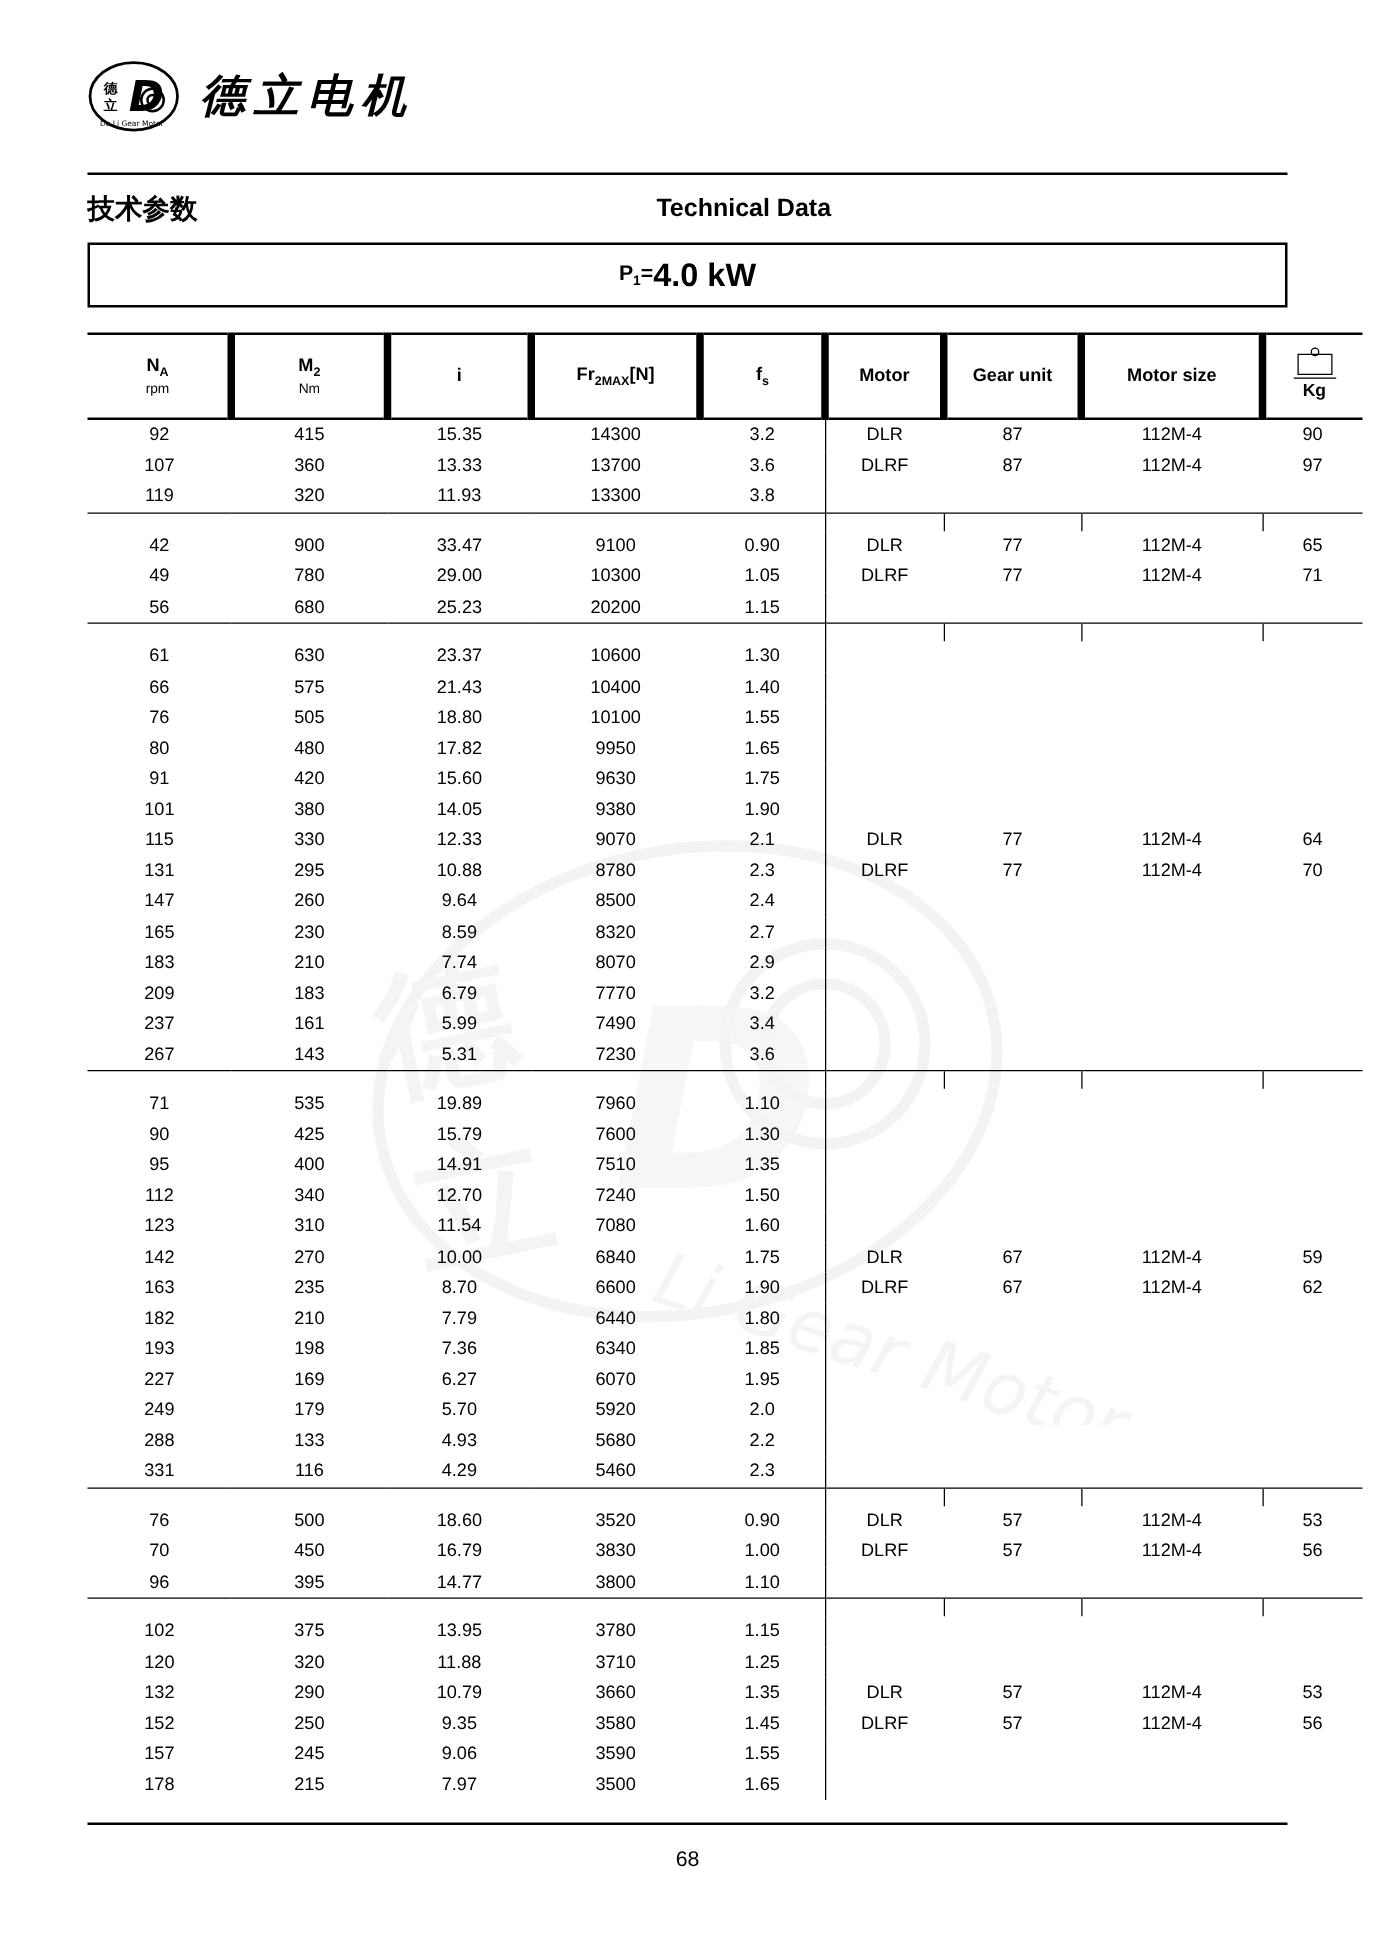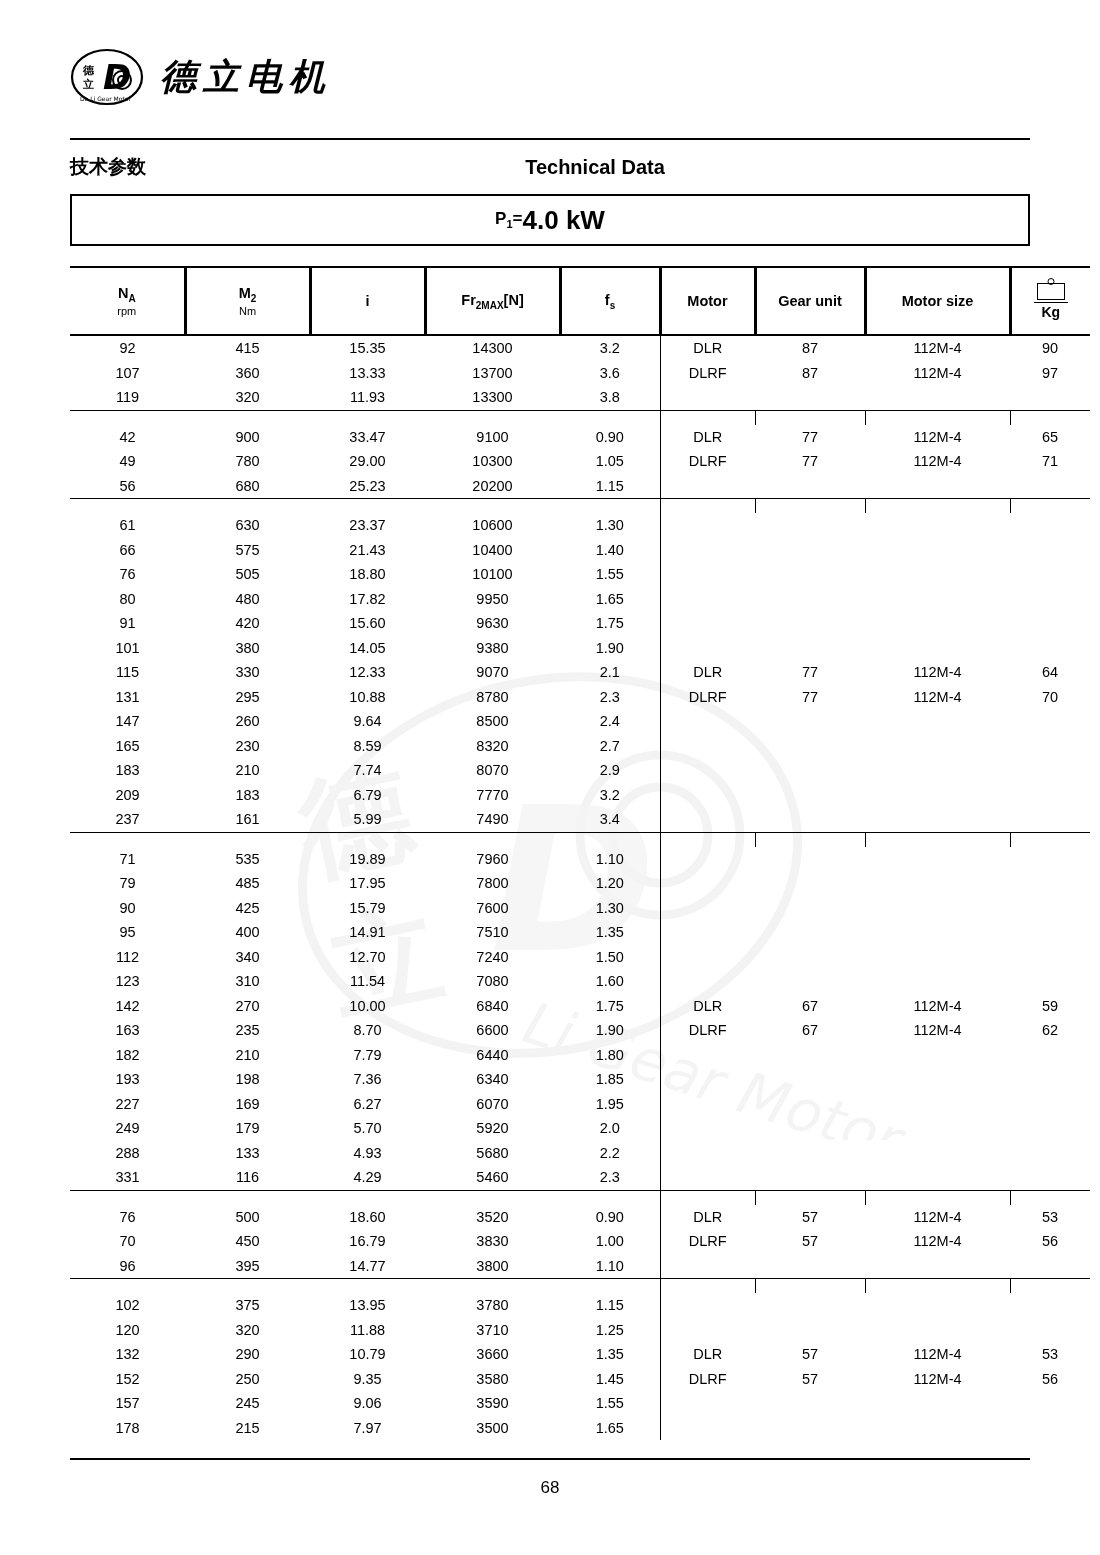--- a/index.html
+++ b/index.html
@@ -70,21 +70,21 @@
   .title-row {
     position: relative;
     z-index: 2;
     display: flex;
     align-items: center;
     height: 42px;
     margin-top: 6px;
   }
   .title-cn {
     font-family: Liberation Serif, serif;
-    font-size: 19px;
+    font-size: 22px;
     font-weight: bold;
     width: 250px;
   }
   .title-en {
     flex: 1;
     text-align: center;
     font-size: 20px;
     font-weight: bold;
     margin-right: 160px;
   }
@@ -127,21 +127,21 @@
     font-size: 14.5px;
     padding: 0;
   }
   thead th {
     height: 66px;
     border-top: 2px solid #000;
     border-bottom: 2px solid #000;
     font-weight: bold;
     font-size: 16px;
   }
-  thead th.vline { border-left: 3px solid #000000; }
+  thead th.vline { border-left: 6px solid #000000; }
   .sub { font-size: 11px; font-weight: normal; display: block; margin-top: 1px;}
   .subsc { font-size: 10px; vertical-align: sub; }
   .kg-cell .box {
     width: 26px; height: 15px; border: 1px solid #000;
     margin: 0 auto 2px auto; position: relative;
   }
   .kg-cell .box:before{
     content:"";
     position:absolute; left:50%; top:-6px; transform:translateX(-50%);
     width:5px; height:5px; border:1px solid #000; border-radius:50%;
@@ -501,20 +501,31 @@
           <td>237</td>
           <td>161</td>
           <td>5.99</td>
           <td>7490</td>
           <td>3.4</td>
           <td class="vline mid-col"></td>
           <td class="mid-col"></td>
           <td class="mid-col"></td>
           <td class="mid-col"></td>
         </tr>
+        <tr>
+          <td>267</td>
+          <td>143</td>
+          <td>5.31</td>
+          <td>7230</td>
+          <td>3.6</td>
+          <td class="vline mid-col"></td>
+          <td class="mid-col"></td>
+          <td class="mid-col"></td>
+          <td class="mid-col"></td>
+        </tr>
         <tr class="grp-sep">
           <td></td>
           <td></td>
           <td></td>
           <td></td>
           <td></td>
           <td class="vline"></td>
           <td class="vline"></td>
           <td class="vline"></td>
           <td class="vline"></td>
@@ -529,31 +540,20 @@
           <td class="vline"></td>
           <td class="vline"></td>
           <td class="vline"></td>
         </tr>
         <tr>
           <td>71</td>
           <td>535</td>
           <td>19.89</td>
           <td>7960</td>
           <td>1.10</td>
-          <td class="vline mid-col"></td>
-          <td class="mid-col"></td>
-          <td class="mid-col"></td>
-          <td class="mid-col"></td>
-        </tr>
-        <tr>
-          <td>79</td>
-          <td>485</td>
-          <td>17.95</td>
-          <td>7800</td>
-          <td>1.20</td>
           <td class="vline mid-col"></td>
           <td class="mid-col"></td>
           <td class="mid-col"></td>
           <td class="mid-col"></td>
         </tr>
         <tr>
           <td>90</td>
           <td>425</td>
           <td>15.79</td>
           <td>7600</td>

